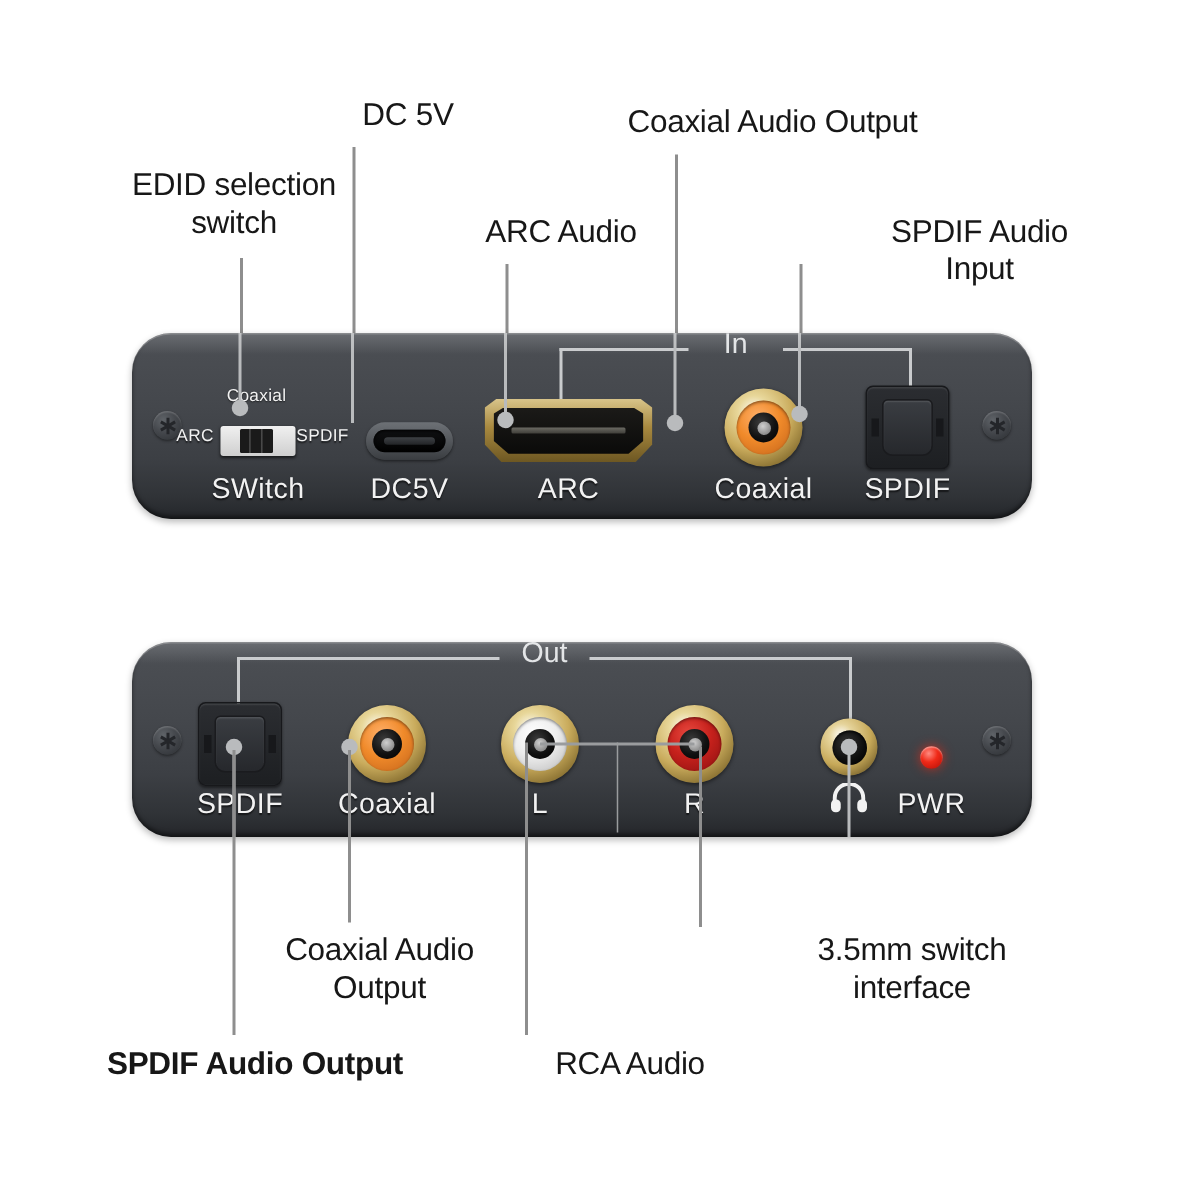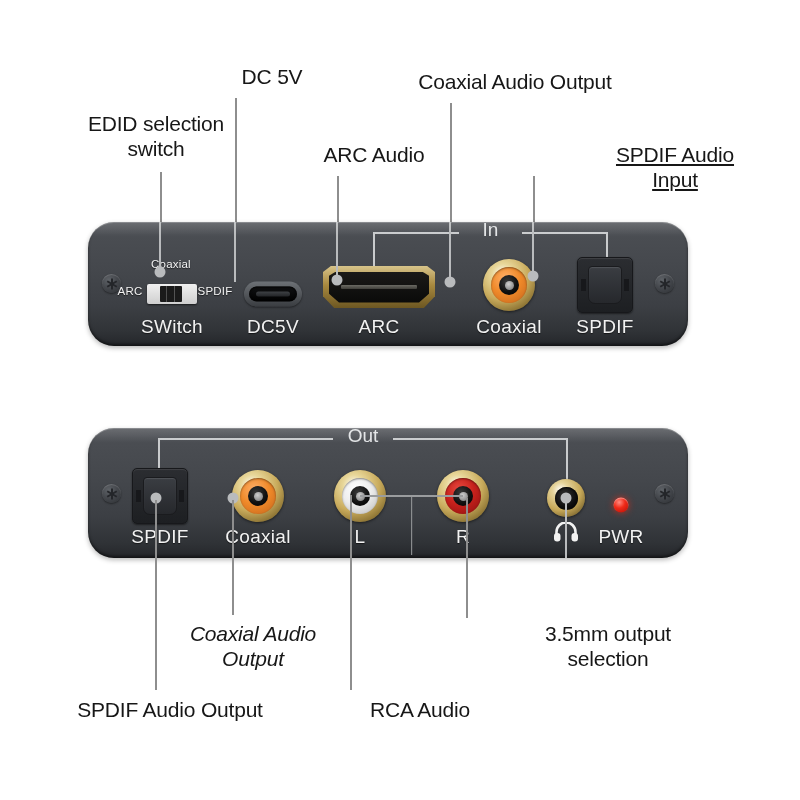--- a/index.html
+++ b/index.html
@@ -279,21 +279,21 @@
 
 <div class="callout lft" style="left:56px; top:112px; width:200px; text-align:center;">EDID selection
 switch</div>
 
 <div class="callout ctr" style="left:272px; top:65px;">DC 5V</div>
 
 <div class="callout ctr" style="left:374px; top:143px;">ARC Audio</div>
 
 <div class="callout ctr" style="left:515px; top:70px;">Coaxial Audio Output</div>
 
-<div class="callout ctr" style="left:675px; top:143px;text-decoration:underline;">SPDIF Audio Input</div>
+<div class="callout ctr" style="left:653px; top:143px;">SPDIF Audio Input</div>
 
 <div class="lead" style="left:160px; top:172px; height:98px;"></div>
 <div class="lead" style="left:235px; top:98px;  height:196px;"></div>
 <div class="lead" style="left:337px; top:176px; height:110px;"></div>
 <div class="lead" style="left:450px; top:103px; height:180px;"></div>
 <div class="lead" style="left:533px; top:176px; height:104px;"></div>
 
 <div class="panel" style="left:88px; top:222px; width:600px; height:124px;">
   <div class="panel-inner">
 
@@ -446,20 +446,20 @@
     <div class="lead-on" style="left:477px; top:70px; height:60px;"></div>
     <div class="dot" style="left:478px; top:70px;"></div>
   </div>
 </div>
 
 <div class="lead" style="left:155px; top:500px; height:190px;"></div>
 <div class="lead" style="left:232px; top:500px; height:115px;"></div>
 <div class="lead" style="left:350px; top:495px; height:195px;"></div>
 <div class="lead" style="left:466px; top:498px; height:120px;"></div>
 
-<div class="callout ctr" style="left:170px; top:698px;">SPDIF Audio Output</div>
-
-<div class="callout ctr" style="left:253px; top:622px;font-style:italic;">Coaxial Audio
+<div class="callout ctr" style="left:170px; top:698px;font-weight:bold;">SPDIF Audio Output</div>
+
+<div class="callout ctr" style="left:253px; top:622px;">Coaxial Audio
 Output</div>
 
 <div class="callout ctr" style="left:420px; top:698px;">RCA Audio</div>
 
-<div class="callout ctr" style="left:608px; top:622px;">3.5mm output selection</div>
+<div class="callout ctr" style="left:608px; top:622px;">3.5mm switch interface</div>
 
 </body></html>

